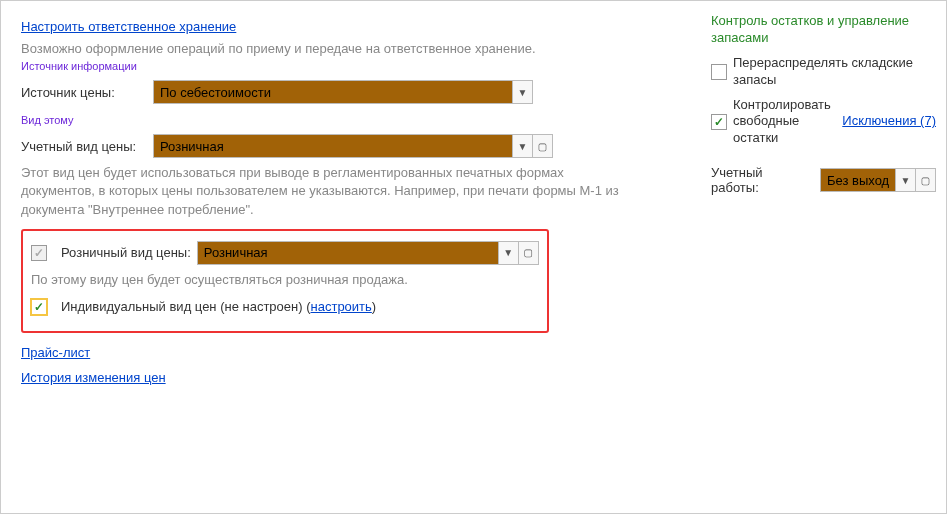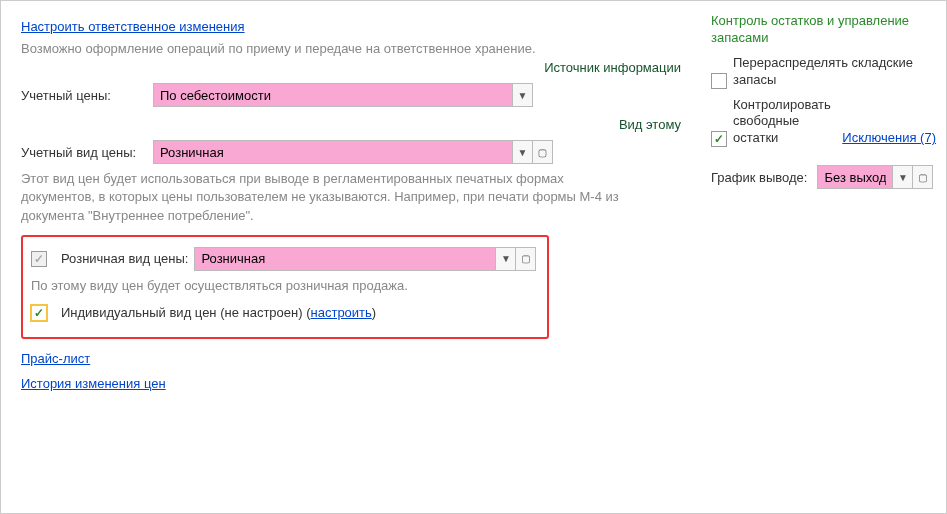--- a/index.html
+++ b/index.html
@@ -35,41 +35,40 @@
     margin-top: 6px;
     line-height: 1.4;
   }
   .section-title {
     color: #2a8a2a;
     font-size: 16px;
     margin-top: 20px;
     margin-bottom: 2px;
   }
   .sub-title {
-    color: #14532d;
-    font-size: 13px;
+    color: #6d28d9;
+    font-size: 11px;
     margin-top: 2px;
     margin-bottom: 8px;
-    text-align: right;
   }
   .row {
     display: flex;
     align-items: center;
     margin-bottom: 6px;
   }
   .label {
     color: #333;
     margin-right: 6px;
   }
   .select-wrap {
     display: inline-flex;
     border: 1px solid #bbb;
     height: 24px;
     align-items: stretch;
-    background: #f9a8d4;
+    background: #a16207;
   }
   .select-wrap input {
     border: none;
     outline: none;
     padding: 0 6px;
     font-size: 13px;
     font-family: inherit;
     background: transparent;
   }
   .btn {
@@ -118,21 +117,21 @@
     outline-offset: -1px;
   }
   .side-title {
     color: #2a8a2a;
     font-size: 13px;
     line-height: 1.3;
     margin-bottom: 8px;
   }
   .side-row {
     display: flex;
-    align-items: flex-end;
+    align-items: center;
     margin-bottom: 8px;
   }
   .side-cb {
     width: 16px;
     height: 16px;
     border: 1px solid #999;
     background: #fff;
     margin-right: 6px;
     flex-shrink: 0;
     display: flex;
@@ -158,48 +157,48 @@
     margin-top: 18px;
   }
   .links-block { margin-top: 12px; }
   .links-block a { display: inline-block; margin-bottom: 10px; }
 </style>
 </head>
 <body>
 
 <div class="container">
   <div class="main">
-    <div><a class="link">Настроить ответственное изменения</a></div>
+    <div><a class="link">Настроить ответственное хранение</a></div>
     <div class="desc">Возможно оформление операций по приему и передаче на ответственное хранение.</div>
 
     <div class="sub-title">Источник информации</div>
 
     <div class="row">
-      <span class="label" style="width:126px">Учетный цены:</span>
+      <span class="label" style="width:126px">Источник цены:</span>
       <div class="select-wrap">
         <input type="text" style="width: 358px;" value="По себестоимости">
         <div class="btn">▼</div>
       </div>
     </div>
 
     <div class="sub-title" style="margin-top:10px">Вид этому</div>
     <div class="row">
       <span class="label" style="width:126px">Учетный вид цены:</span>
       <div class="select-wrap">
         <input type="text" style="width: 358px;" value="Розничная">
         <div class="btn">▼</div>
         <div class="btn">▢</div>
       </div>
     </div>
-    <div class="desc" style="max-width:620px">Этот вид цен будет использоваться при выводе в регламентированных печатных формах документов, в которых цены пользователем не указываются. Например, при печати формы М-4 из документа "Внутреннее потребление".</div>
+    <div class="desc" style="max-width:620px">Этот вид цен будет использоваться при выводе в регламентированных печатных формах документов, в которых цены пользователем не указываются. Например, при печати формы М-1 из документа "Внутреннее потребление".</div>
 
     <div class="highlight-box" style="width:528px">
       <div class="cb-row">
         <div class="cb checked disabled"></div>
-        <span class="label">Розничная вид цены:</span>
+        <span class="label">Розничный вид цены:</span>
         <div class="select-wrap">
           <input type="text" style="width: 300px;" value="Розничная">
           <div class="btn">▼</div>
           <div class="btn">▢</div>
         </div>
       </div>
       <div class="desc" style="margin-top:2px;margin-bottom:10px">По этому виду цен будет осуществляться розничная продажа.</div>
 
       <div class="cb-row">
         <div class="cb checked highlight"></div>
@@ -220,21 +219,21 @@
     <div class="side-row">
       <div class="side-cb"></div>
       <div class="side-text">Перераспределять складские запасы</div>
     </div>
     <div class="side-row">
       <div class="side-cb checked"></div>
       <div class="side-text">Контролировать свободные остатки</div>
       <a class="side-link">Исключения (7)</a>
     </div>
     <div class="schedule-row">
-      <span class="label">График выводе:</span>
+      <span class="label">Учетный работы:</span>
       <div class="select-wrap" style="margin-left:4px">
         <input type="text" style="width: 74px;" value="Без выход">
         <div class="btn">▼</div>
         <div class="btn">▢</div>
       </div>
     </div>
   </div>
 </div>
 
 </body></html>

